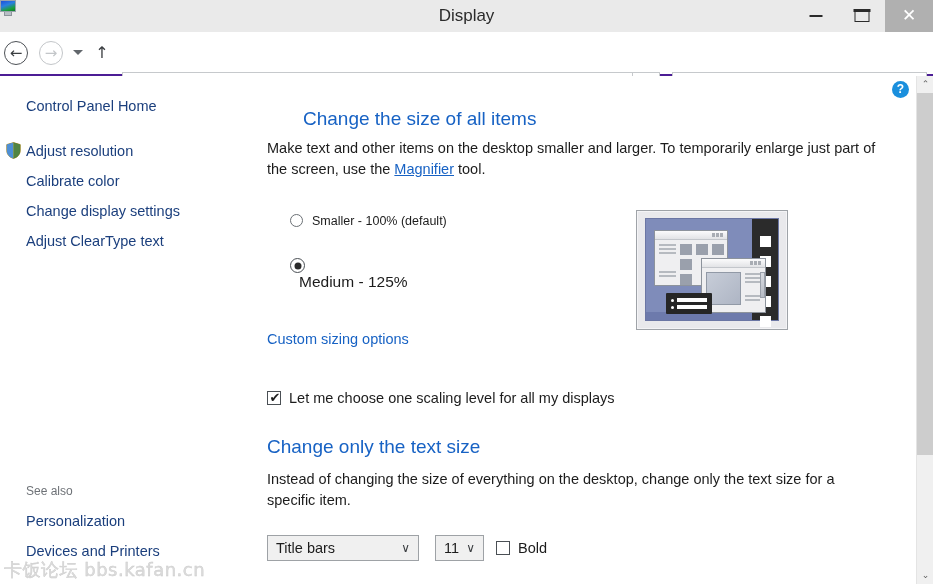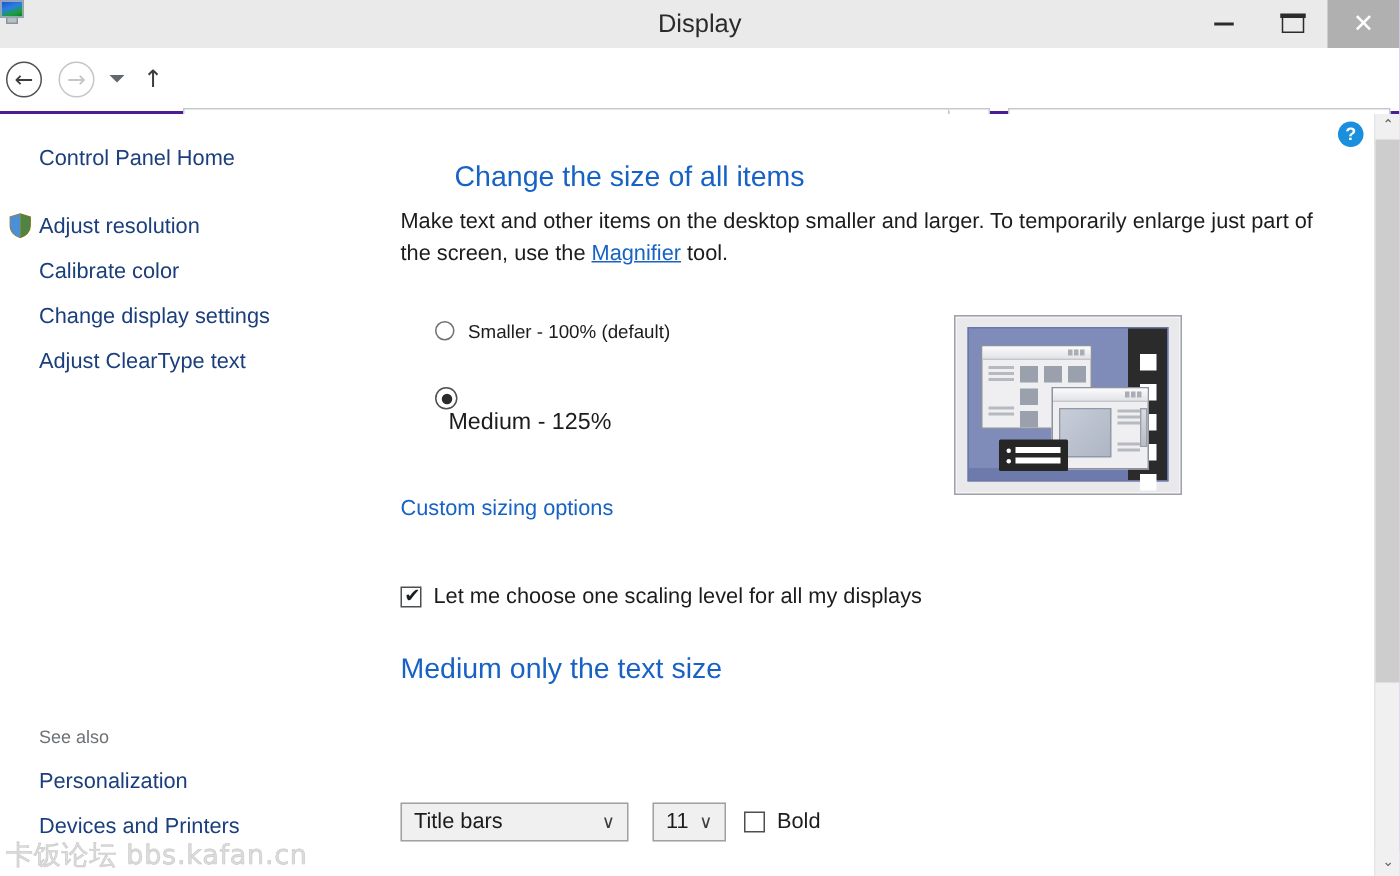--- a/index.html
+++ b/index.html
@@ -415,22 +415,23 @@
 
       <div class="link-std" style="left:9px; top:255px;">Custom sizing options</div>
 
       <div class="check-row" style="left:9px; top:314px;">
         <span class="chkbox">
             <span class="tick">✔</span>
           </span>
         <span class="check-label">Let me choose one scaling level for all my displays</span>
       </div>
 
-      <div class="h1" style="left:9px; top:360px;">Medium only the text size</div>
-
+      <div class="h1" style="left:9px; top:360px;">Change only the text size</div>
+
+      <div class="para" style="left:9px; top:393px; width:600px;">Instead of changing the size of everything on the desktop, change only the text size for a specific item.</div>
 
       <div class="ddown" style="left:9px; top:459px; width:152px;">
         <span class="val">Title bars</span>
         <span class="car">∨</span>
       </div>
 
       <div class="ddown" style="left:177px; top:459px; width:49px;">
         <span class="val">11</span>
         <span class="car">∨</span>
       </div>

